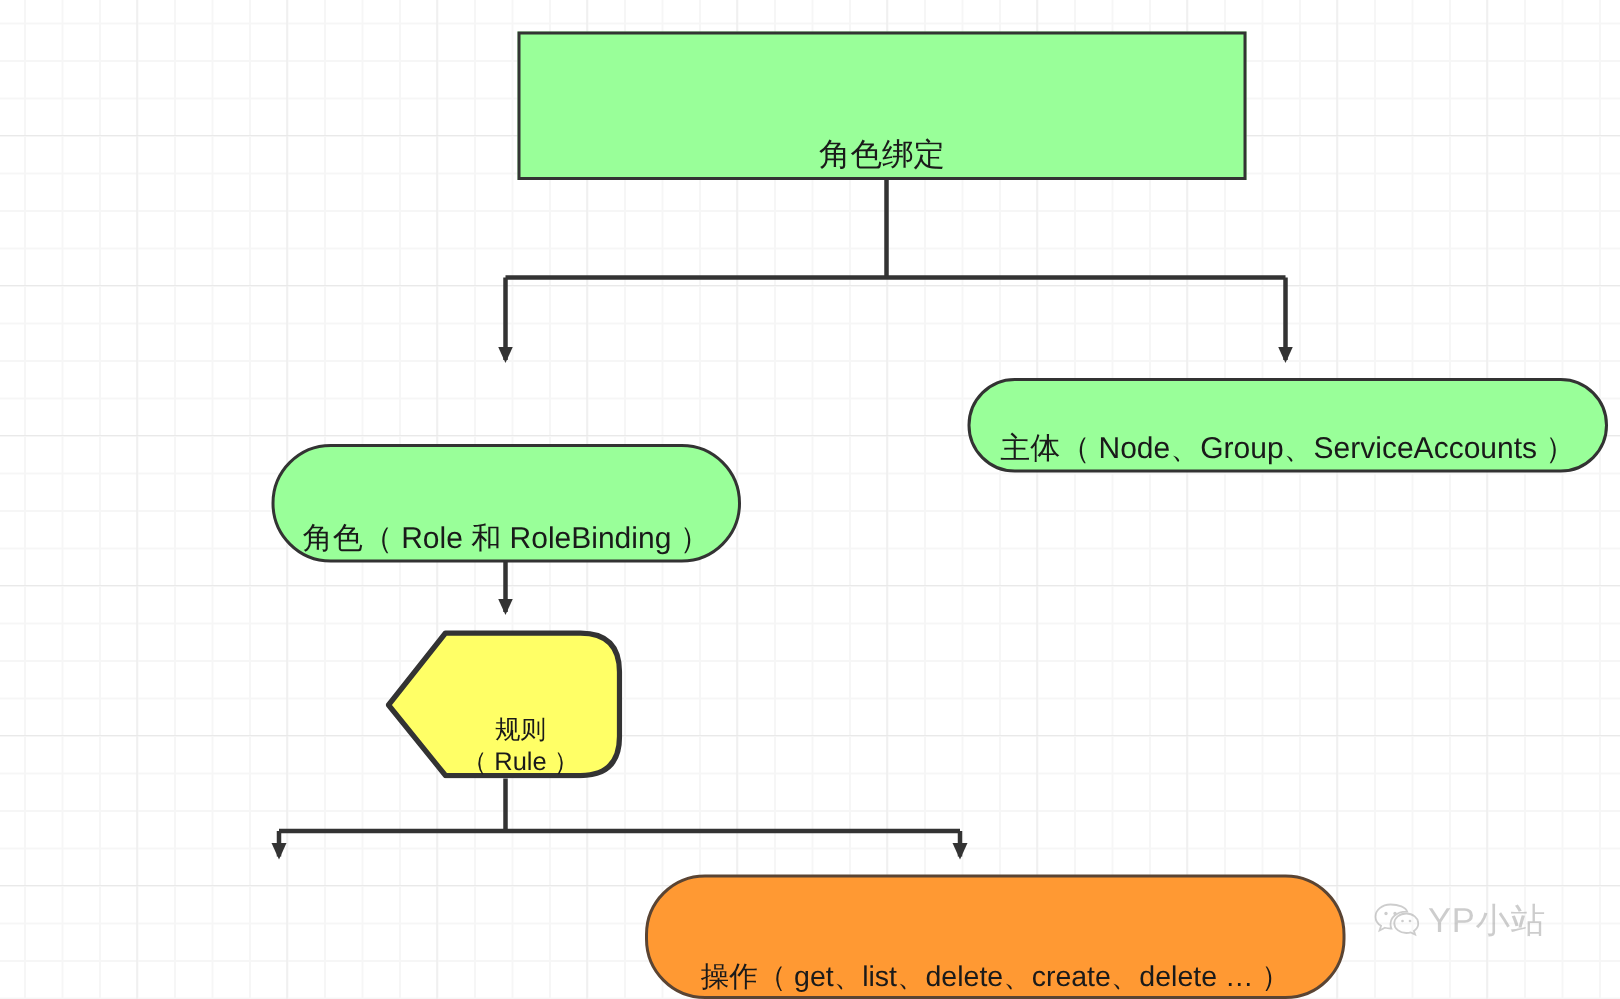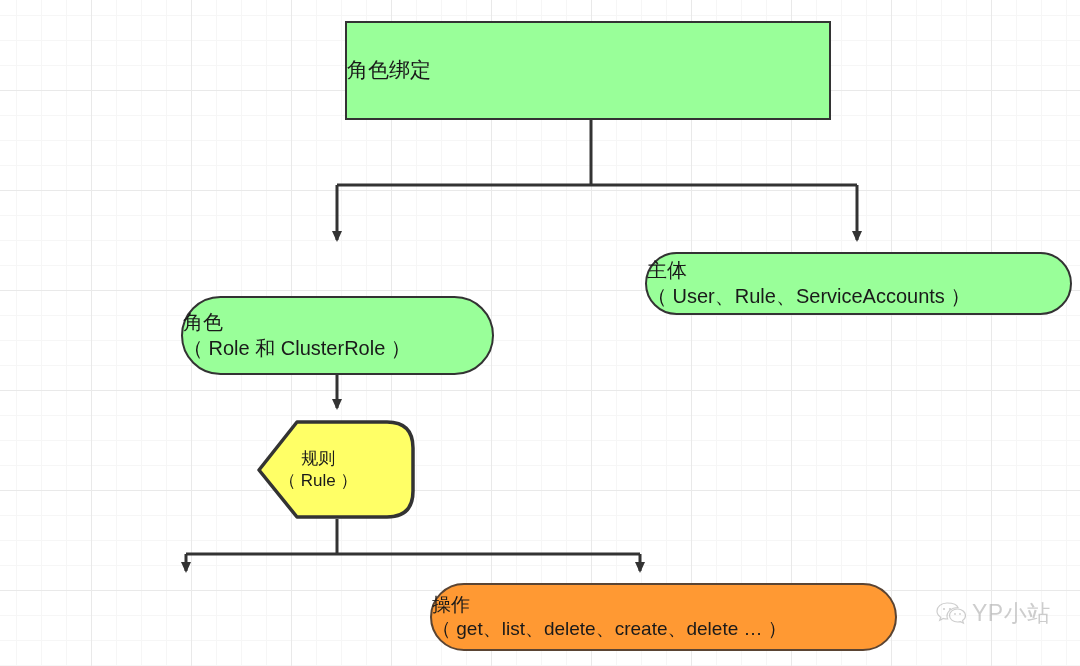--- a/index.html
+++ b/index.html
@@ -25,22 +25,22 @@
       100px 100px,
       100px 100px,
       25px 25px,
       25px 25px;
     background-position: -9px -10px, -9px -10px, -9px -10px, -9px -10px;
   }
   .node {
     position: absolute;
     box-sizing: border-box;
     display: flex;
-    flex-direction: column;
-    align-items: flex-start;
+    flex-direction: row;
+    align-items: flex-end;
     justify-content: center;
     text-align: center;
     color: #1a1a1a;
     line-height: 1.28;
     z-index: 3;
   }
   .node .l1 { display: block; }
   .node .l2 { display: block; }
 
   .rect-green {
@@ -86,34 +86,34 @@
     position: absolute;
     left: 0; top: 0;
     width: 158px; height: 99px;
     z-index: 1;
   }
   #node-resource {
     left: 5px; top: 583px; width: 367px; height: 75px;
     font-size: 19px;
   }
   #node-action {
-    left: 430px; top: 583px; width: 467px; height: 68px;
+    left: 430px; top: 583px; width: 467px; height: 83px;
     font-size: 19px;
   }
 
   #edges {
     position: absolute;
     left: 0; top: 0;
     width: 1080px; height: 666px;
     z-index: 1;
   }
 
   #watermark {
     position: absolute;
-    left: 936px; top: 598px;
+    left: 916px; top: 598px;
     display: flex;
     align-items: center;
     gap: 6px;
     opacity: 0.42;
     z-index: 4;
     pointer-events: none;
   }
   #watermark .wm-text {
     font-size: 23px;
     color: #8a8a8a;
@@ -147,26 +147,26 @@
     <path d="M186,554 L186,571" stroke="#333333" stroke-width="3" fill="none" marker-end="url(#arrow)"></path>
     <path d="M640,554 L640,571" stroke="#333333" stroke-width="3" fill="none" marker-end="url(#arrow)"></path>
   </svg>
 
   <div class="node rect-green" id="node-role-binding">
     <span class="l1">角色绑定</span>
   </div>
 
   <div class="node round-green" id="node-role">
     <span class="l1">角色</span>
-    <span class="l2">（ Role 和 ClusterRole ）</span>
+    <span class="l2">（ Role 和 RoleBinding ）</span>
   </div>
 
   <div class="node round-green" id="node-subject">
     <span class="l1">主体</span>
-    <span class="l2">（ User、Rule、ServiceAccounts ）</span>
+    <span class="l2">（ Node、Group、ServiceAccounts ）</span>
   </div>
 
   <div class="node" id="node-rule">
     <svg class="hex-svg" viewBox="0 0 158 99" xmlns="http://www.w3.org/2000/svg">
       <path d="M40,2 L130,2 Q156,2 156,28 L156,71 Q156,97 130,97 L40,97 L2,50 Z" fill="#ffff66" stroke="#333333" stroke-width="3.5" stroke-linejoin="round"></path>
     </svg>
     <div class="rule-label">
       <span class="l1">规则</span>
       <span class="l2">（ Rule ）</span>
     </div>

